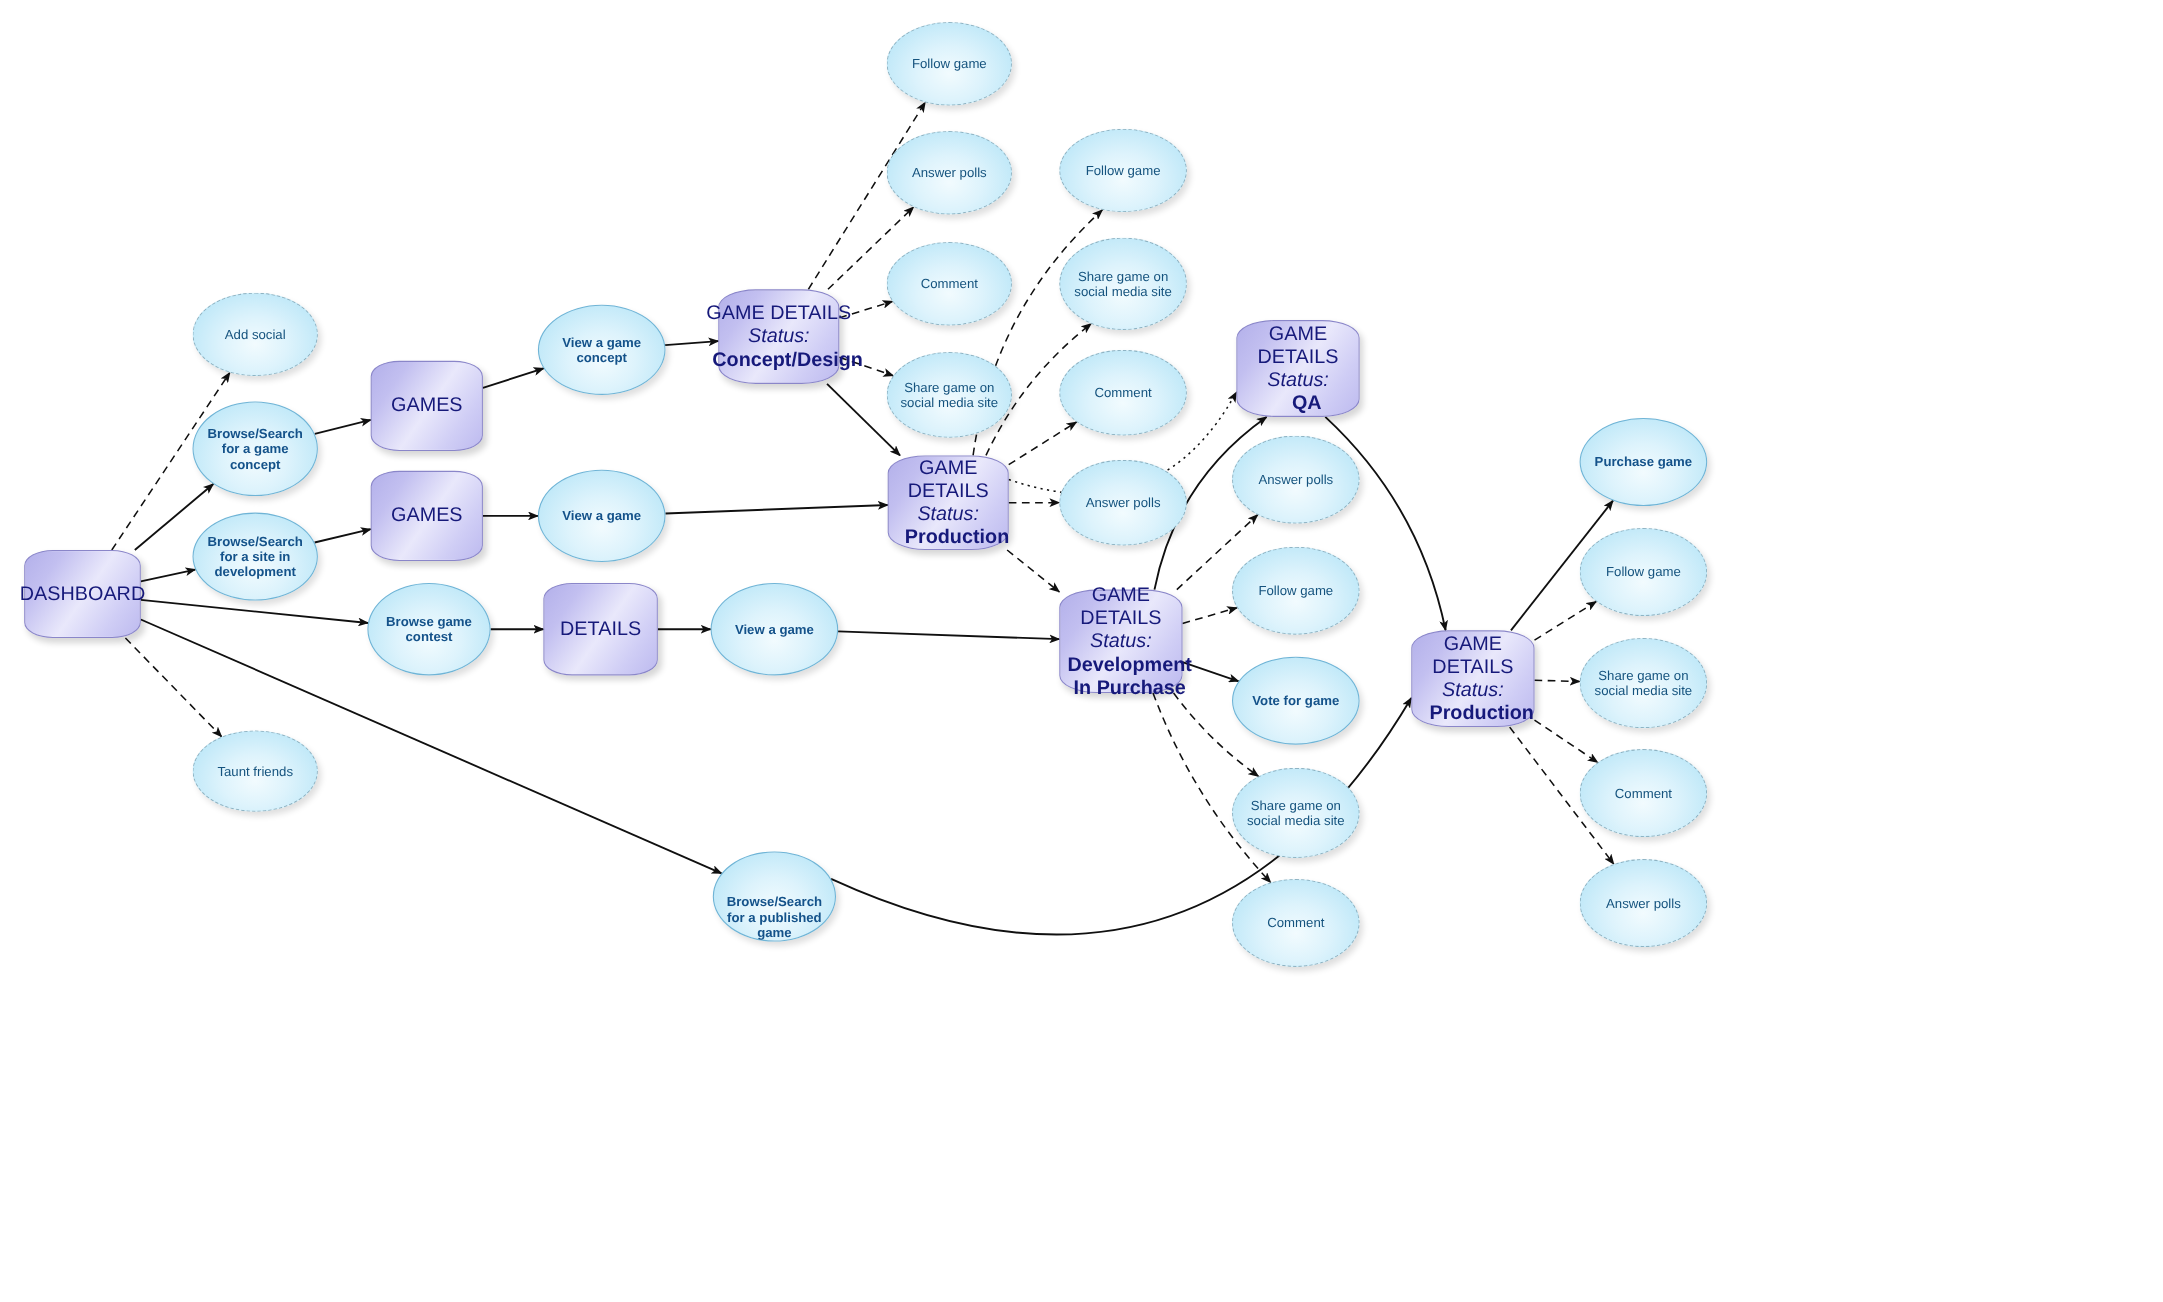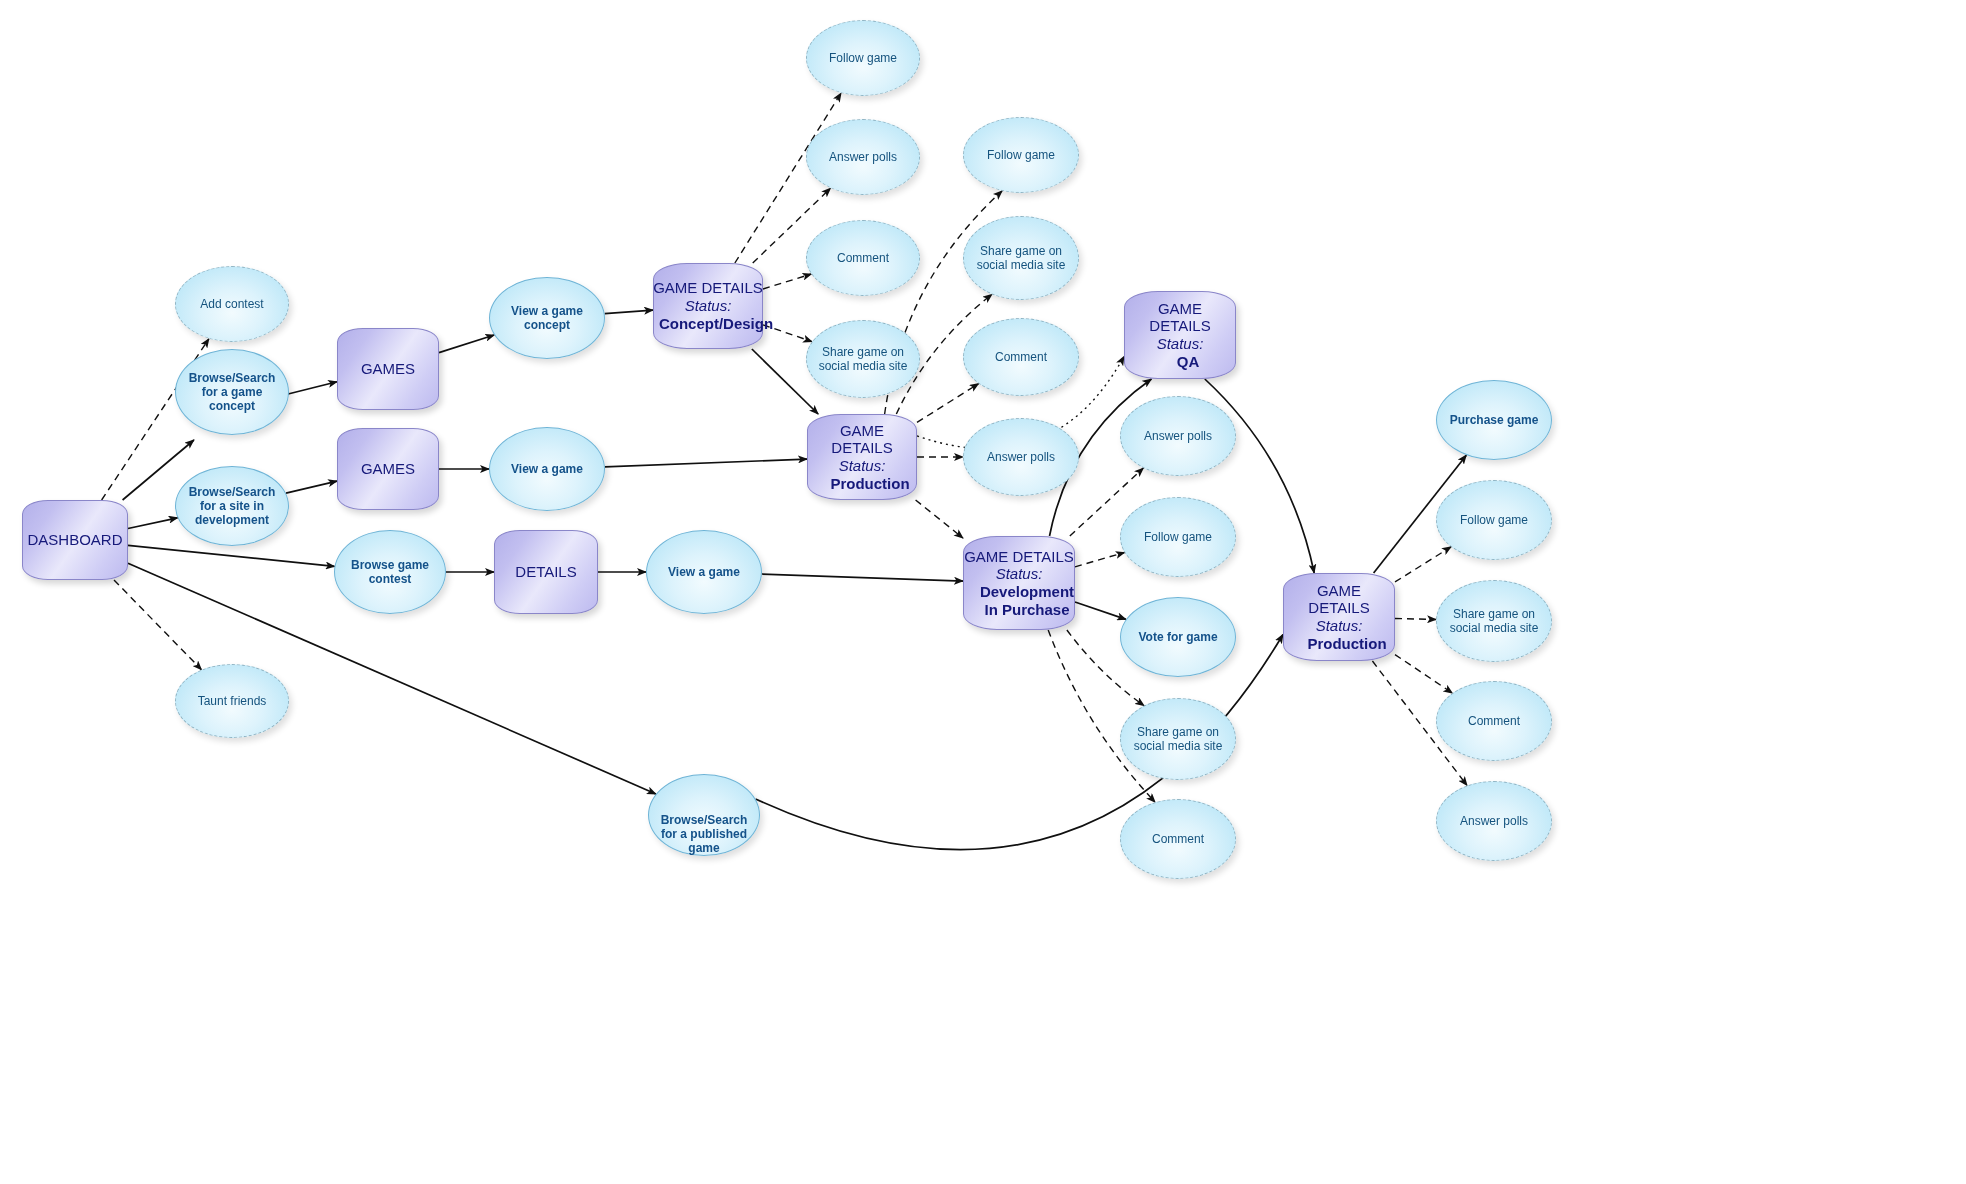--- a/index.html
+++ b/index.html
@@ -14,21 +14,21 @@
        box-shadow:3px 4px 6px rgba(0,0,0,0.13);
        color:#15537e;font-size:12px;}
   .ell.dashed{border:1.4px dashed #8fb4c4;}
   .ell.solid{border:1.5px solid #6fb4d6;color:#14528a;font-weight:bold;}
   
   .barrel{
        border:1.4px solid #8a86c9;
        border-radius:26px/14px;
        background:linear-gradient(125deg,#b3b0ea 0%,#c2bff0 22%,#e9e8fb 52%, #cfcdf5 78%, #bdbaef 100%);
        box-shadow:3px 4px 6px rgba(0,0,0,0.16);
-       color:#16197a;font-size:15px;}
+       color:#16197a;font-size:18px;}
   .barrel.big{border-radius:34px/16px;}
   .t-reg{font-weight:normal;}
   .t-ital{font-style:italic;}
   .t-bold{font-weight:bold;margin-left:16px;}
 </style>
 </head>
 <body>
 
 <div id="canvas">
   <svg id="edges" viewBox="0 0 1966 1184">
@@ -77,23 +77,23 @@
         <path d="M 1395 654.5741935483871 L 1452.4284468289306 693.1068288400568" marker-end="url(#ah)" stroke-width="1.4" stroke-dasharray="7,5"></path>
         <path d="M 1372.4313725490197 661 L 1467.079806891644 785.5695522960992" marker-end="url(#ah)" stroke-width="1.4" stroke-dasharray="7,5"></path>
         <path d="M 755.5220430421161 798.9348590199386 Q 1093.2740702847548 954.0632188024343 1283 634.4614173228347" marker-end="url(#ah)" stroke-width="1.7"></path>
       </g>
   </svg>
   <div id="node-layer">
       <div class="node barrel" style="left: 22px; top: 500px; width: 106px; height: 80px;">
         <div class="lbl">DASHBOARD</div>
       </div>
       <div class="node ell dashed" style="left: 175px; top: 266px; width: 114px; height: 76px;">
-        <div class="lbl">Add contest</div>
-      </div>
-      <div class="node ell solid" style="left: 175px; top: 349px; width: 114px; height: 86px;">
+        <div class="lbl">Add social</div>
+      </div>
+      <div class="node ell solid" style="left: 175px; top: 365px; width: 114px; height: 86px;">
         <div class="lbl">Browse/Search for a game concept</div>
       </div>
       <div class="node ell solid" style="left: 175px; top: 466px; width: 114px; height: 80px;">
         <div class="lbl">Browse/Search for a site in development</div>
       </div>
       <div class="node ell dashed" style="left: 175px; top: 664px; width: 114px; height: 74px;">
         <div class="lbl">Taunt friends</div>
       </div>
       <div class="node barrel" style="left: 337px; top: 328px; width: 102px; height: 82px;">
         <div class="lbl">GAMES</div>

